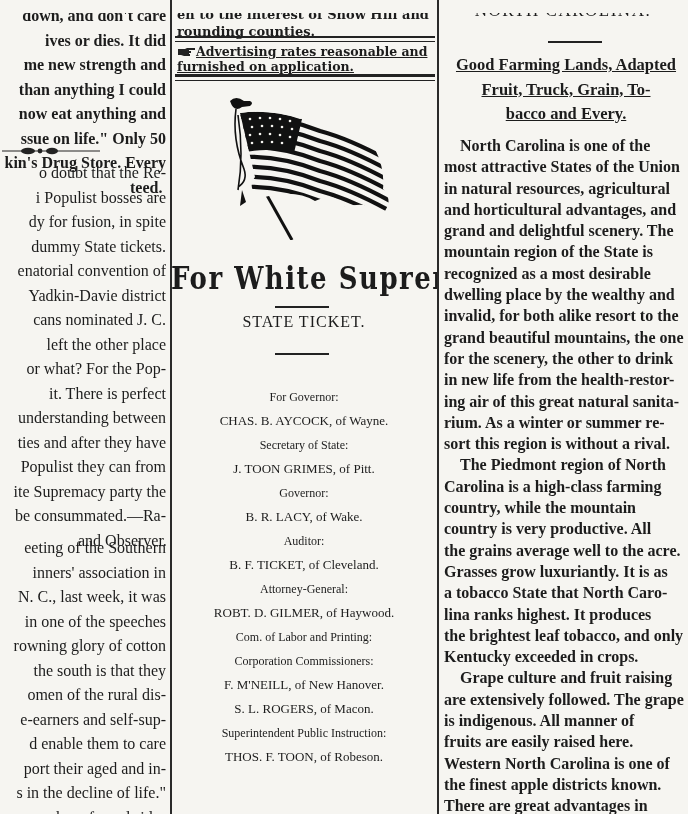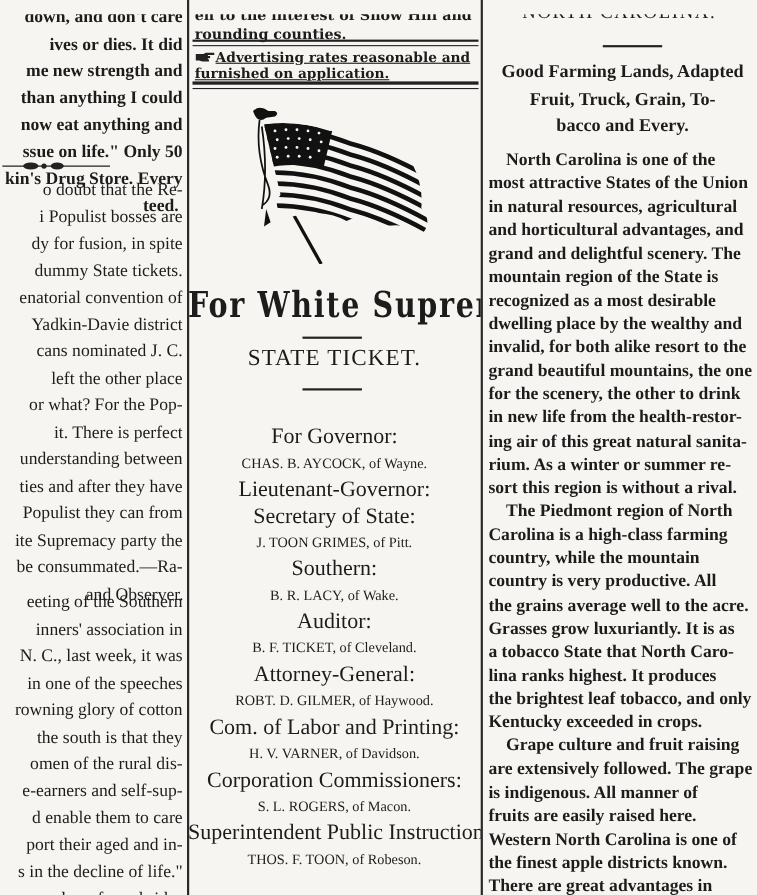--- a/index.html
+++ b/index.html
@@ -39,30 +39,30 @@
     .dbl-rule .r2 { height: 1px; background: #222; margin-top: 3px; }
     .dbl-rule.thick .r1 { height: 3px; }
     .ad { position: absolute; left: 6px; right: 4px; top: 31px; font-family: "DejaVu Serif", serif; font-weight: bold; font-size: 12.5px; line-height: 15px; }
     .ad .line { font-family: "DejaVu Serif", serif; font-size: 12.5px; line-height: 15px; text-align: center; text-align-last: left; text-decoration: underline; }
     .hand-icon { display: inline-block; width: 18px; height: 10px; vertical-align: -1px; margin-right: 1px; }
     .flag { position: absolute; left: 49px; top: 82px; width: 175px; height: 145px; }
     .motto { position: absolute; left: 0; right: 0; top: 246px; text-align: center;
       font-family: "DejaVu Serif", serif; font-weight: bold; font-size: 26px; letter-spacing: 1.5px;
       transform: scaleY(1.25); transform-origin: top; white-space: nowrap; }
     .short-rule { position: absolute; left: 104px; width: 54px; height: 2px; background: #222; }
-    .ticket-head { position: absolute; left: 0; right: 0; top: 300px; text-align: center; font-family: "Liberation Serif", serif; font-size: 21px; letter-spacing: 1px; }
+    .ticket-head { position: absolute; left: 0; right: 0; top: 300px; text-align: center; font-family: "Liberation Serif", serif; font-size: 16px; letter-spacing: 1px; }
     .ticket { position: absolute; left: 0; right: 0; top: 372px; text-align: center; }
-    .ticket .office { display: block; font-family: "Liberation Serif", serif; font-size: 20px; line-height: 24px; white-space: nowrap; }
+    .ticket .office { display: block; font-family: "Liberation Serif", serif; font-size: 12px; line-height: 24px; white-space: nowrap; }
     .ticket .cand { display: block; font-family: "Liberation Serif", serif; font-size: 13px; line-height: 24px; white-space: nowrap; }
 
     
     .nc-head { position: absolute; left: 0; right: 0; top: -12px; text-align: center; font-family: "Liberation Serif", serif; font-size: 17px; letter-spacing: 1.5px; }
     .nc-rule { position: absolute; left: 110px; width: 54px; height: 2px; background: #222; top: 28px; }
     .sub-head { position: absolute; left: 6px; right: 0; top: 40px; text-align: center; font-family: "Liberation Serif", serif; font-weight: bold; font-size: 16.5px; line-height: 24.5px; }
-    .sub-head span { display: block; white-space: nowrap; }
+    .sub-head span { display: block; white-space: nowrap; text-decoration: underline; }
     .right-body { position: absolute; left: 6px; width: 290px; top: 122px; }
     .right-body .line { font-family: "Liberation Serif", serif; font-size: 16px; line-height: 21.3px; font-weight: bold; text-align: left; text-align-last: left; }
     .right-body .indent { padding-left: 16px; }
   </style>
 </head>
 <body>
 
 <div class="page">
 
   <div class="rule-v a"></div>
@@ -197,32 +197,31 @@
 
     <div class="motto">For White Supremacy.</div>
 
     <div class="short-rule" style="top:293px;"></div>
     <div class="ticket-head">STATE TICKET.</div>
     <div class="short-rule" style="top:340px;"></div>
 
     <div class="ticket">
       <span class="office">For Governor:</span>
       <span class="cand">CHAS. B. AYCOCK, of Wayne.</span>
-      <span class="office">Lieutenant-Governor:</span>
       <span class="office">Secretary of State:</span>
       <span class="cand">J. TOON GRIMES, of Pitt.</span>
-      <span class="office">Southern:</span>
+      <span class="office">Governor:</span>
       <span class="cand">B. R. LACY, of Wake.</span>
       <span class="office">Auditor:</span>
       <span class="cand">B. F. TICKET, of Cleveland.</span>
       <span class="office">Attorney-General:</span>
       <span class="cand">ROBT. D. GILMER, of Haywood.</span>
       <span class="office">Com. of Labor and Printing:</span>
-      <span class="cand">H. V. VARNER, of Davidson.</span>
       <span class="office">Corporation Commissioners:</span>
+      <span class="cand">F. M'NEILL, of New Hanover.</span>
       <span class="cand">S. L. ROGERS, of Macon.</span>
       <span class="office">Superintendent Public Instruction:</span>
       <span class="cand">THOS. F. TOON, of Robeson.</span>
 
     </div>
   </div>
 
   <div class="col col-right">
     <div class="nc-head">NORTH CAROLINA.</div>
     <div class="nc-rule"></div>

